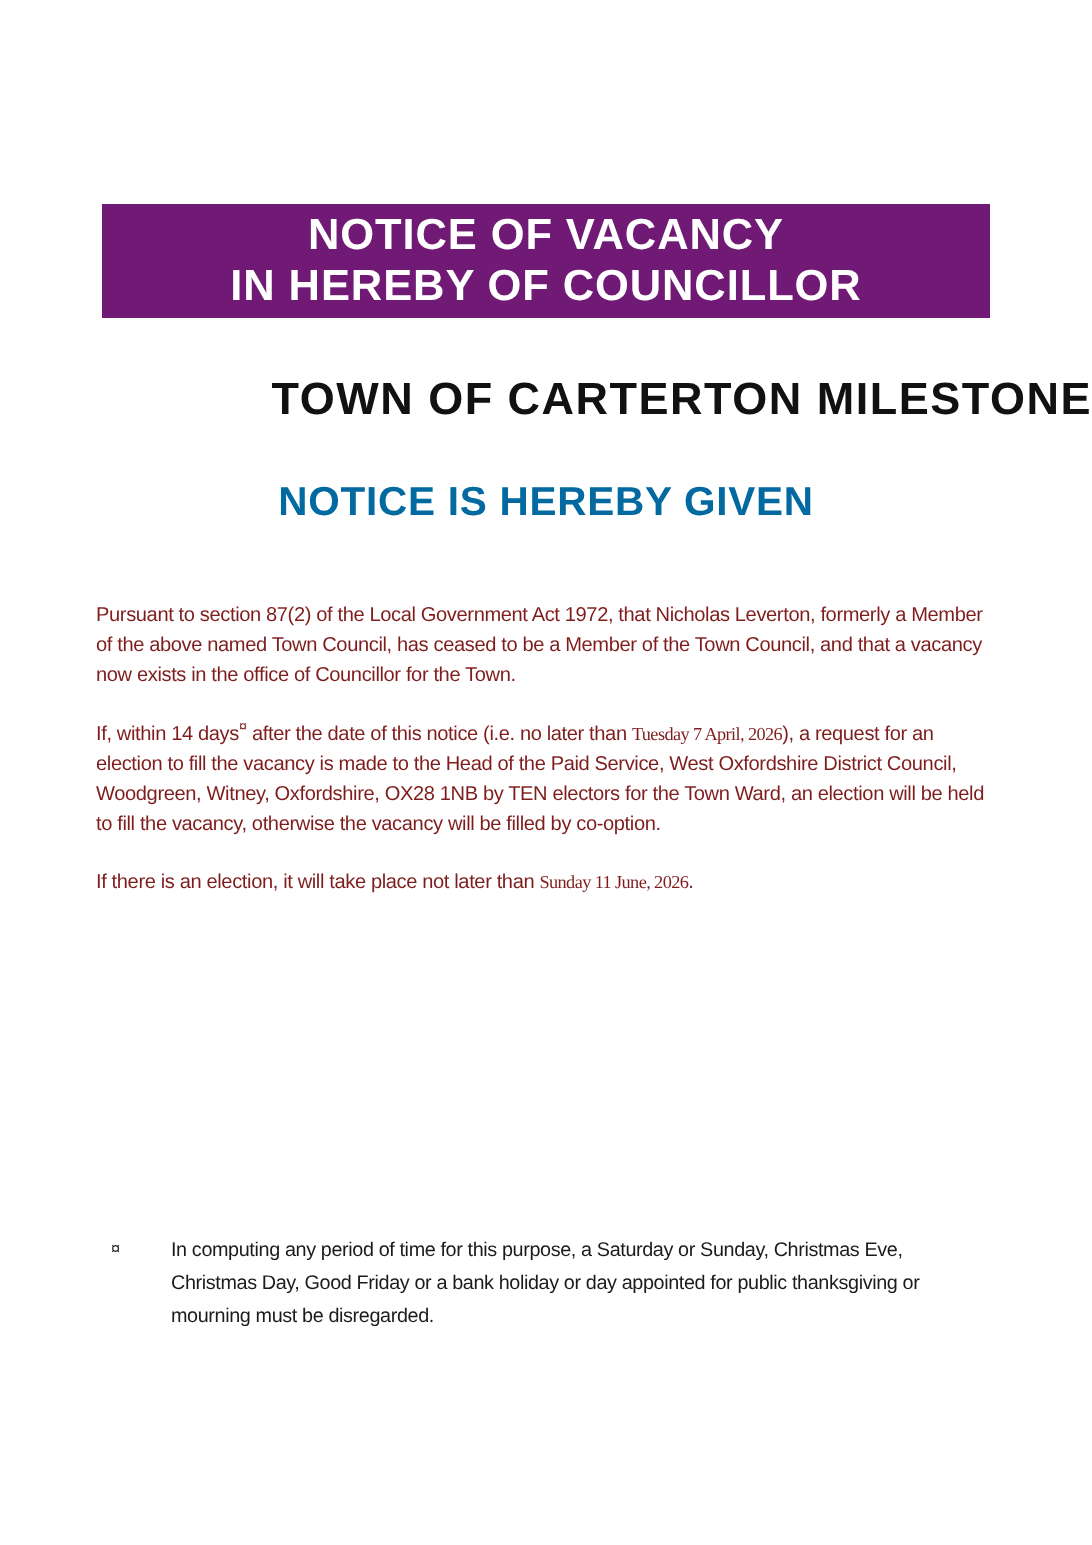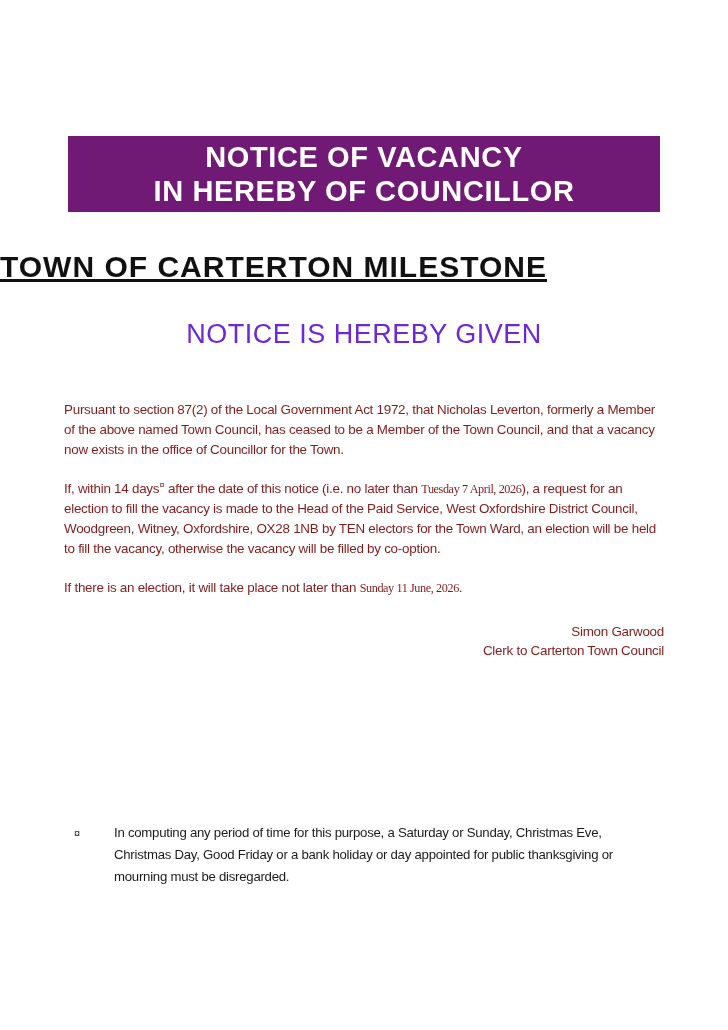--- a/index.html
+++ b/index.html
@@ -37,37 +37,36 @@
     line-height: 34px;
     letter-spacing: 0.6px;
   }
 
   
   .town-heading {
     position: absolute;
     top: 250px;
     left: 0;
     width: 728px;
-    text-align: left;
+    text-align: right;
     font-size: 30px;
     font-weight: bold;
     letter-spacing: 1px;
     color: #111111;
-    text-decoration: underline;
   }
   .given-heading {
     position: absolute;
     top: 319px;
     left: 0;
     width: 728px;
     text-align: center;
     font-size: 27px;
-    font-weight: normal;
+    font-weight: bold;
     letter-spacing: 0.5px;
-    color: #6d28d9;
+    color: #0369a1;
   }
 
   
   .body-block {
     position: absolute;
     top: 366px;
     left: 64px;
     width: 600px;
     font-size: 13.4px;
     line-height: 20px;
@@ -133,24 +132,20 @@
 
   <div class="body-block">
 
     <p class="para"><span>Pursuant to section 87(2) of the Local Government Act 1972, that Nicholas Leverton, formerly a Member of the above named Town Council, has ceased to be a Member of the Town Council, and that a vacancy now exists in the office of Councillor for the Town.</span></p>
 
     <p class="para"><span>If, within 14 days</span><sup class="fn-ref">¤</sup><span> after the date of this notice (i.e. no later than </span><span class="merge-field">Tuesday 7 April, 2026</span><span>), a request for an election to fill the vacancy is made to the Head of the Paid Service, West Oxfordshire District Council, Woodgreen, Witney, Oxfordshire, OX28 1NB by TEN electors for the Town Ward, an election will be held to fill the vacancy, otherwise the vacancy will be filled by co-option.</span></p>
 
     <p class="para"><span>If there is an election, it will take place not later than </span><span class="merge-field">Sunday 11 June, 2026</span><span>.</span></p>
 
 
-    <div class="signature">
-      <div>Simon Garwood</div>
-      <div>Clerk to Carterton Town Council</div>
-    </div>
 
   </div>
 
   <div class="footnote">
     <div class="footnote-marker">¤</div>
     <div class="footnote-text">In computing any period of time for this purpose, a Saturday or Sunday, Christmas Eve, Christmas Day, Good Friday or a bank holiday or day appointed for public thanksgiving or mourning must be disregarded.</div>
   </div>
 
 </div>
 

